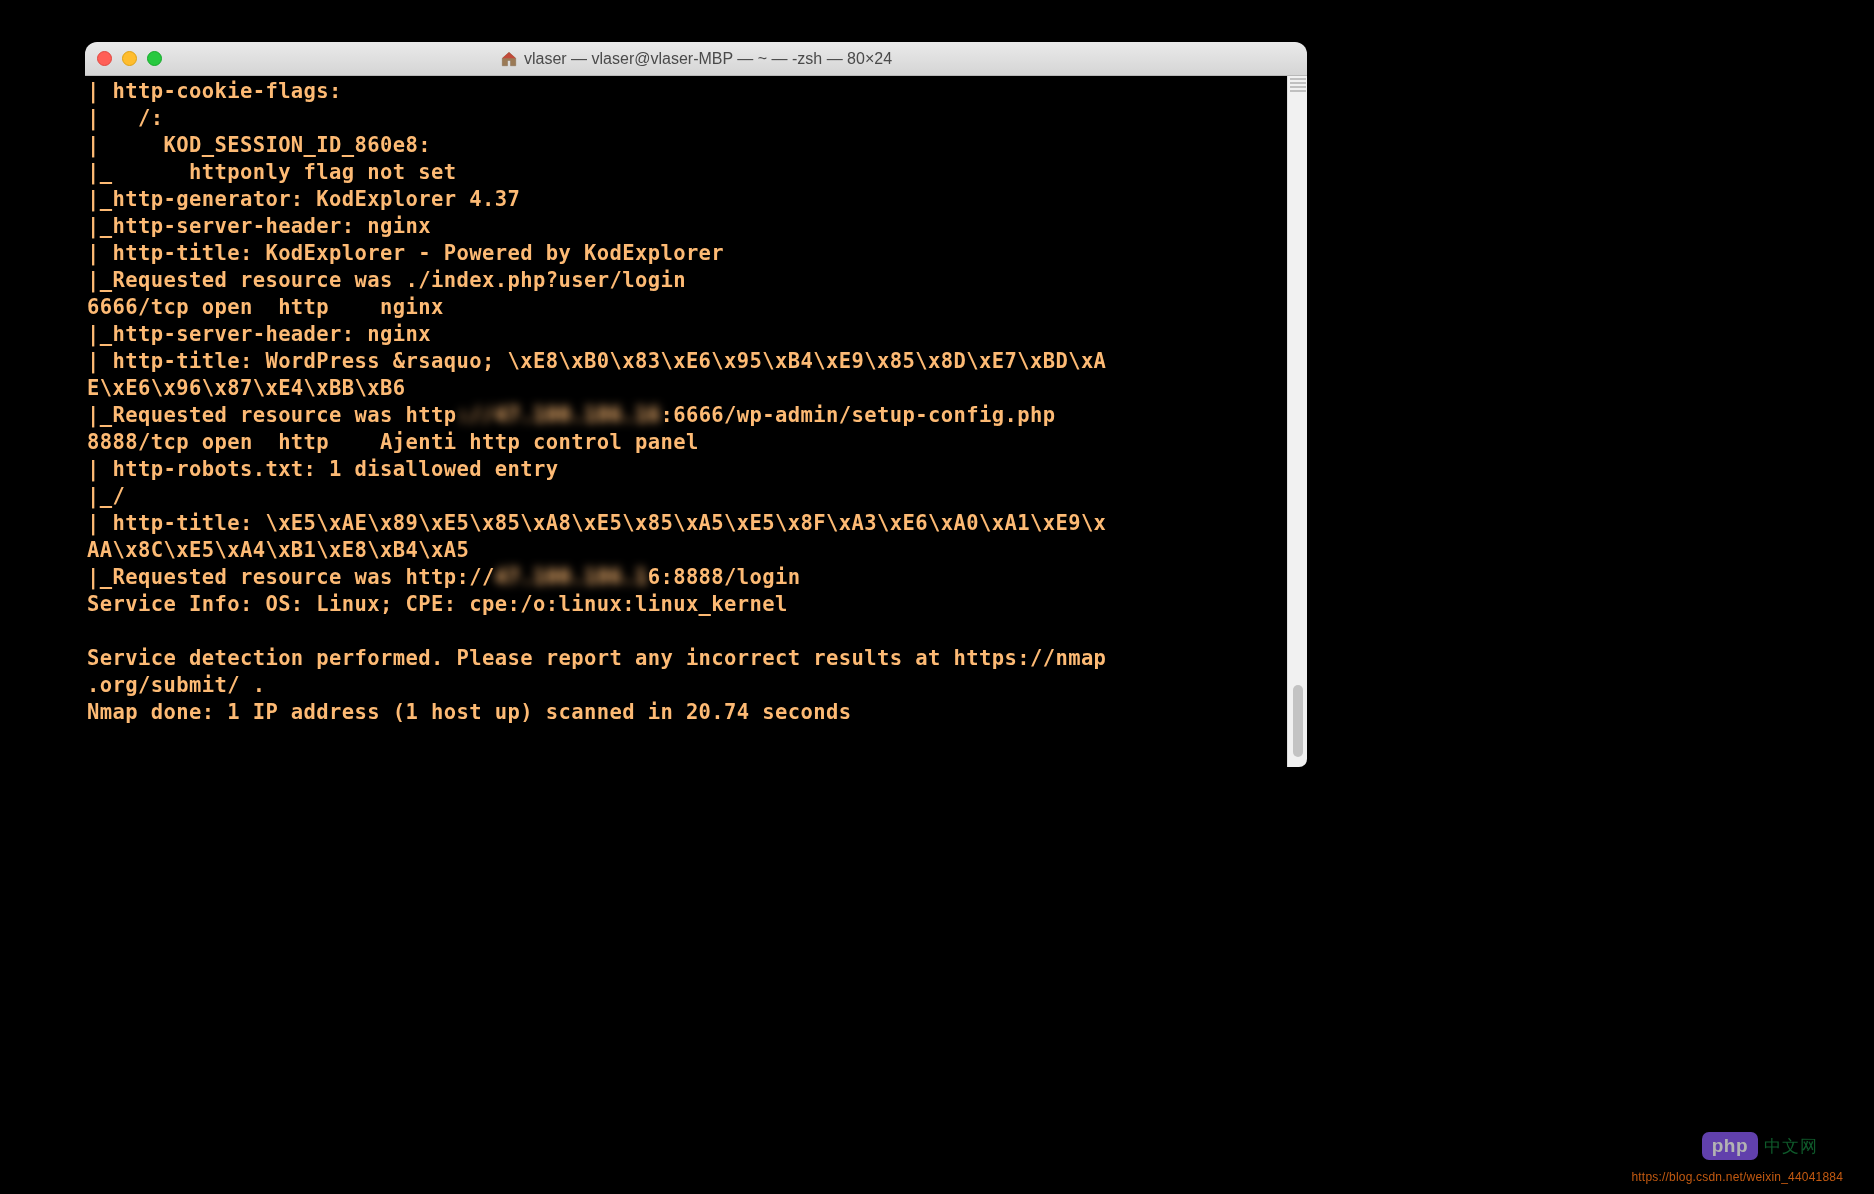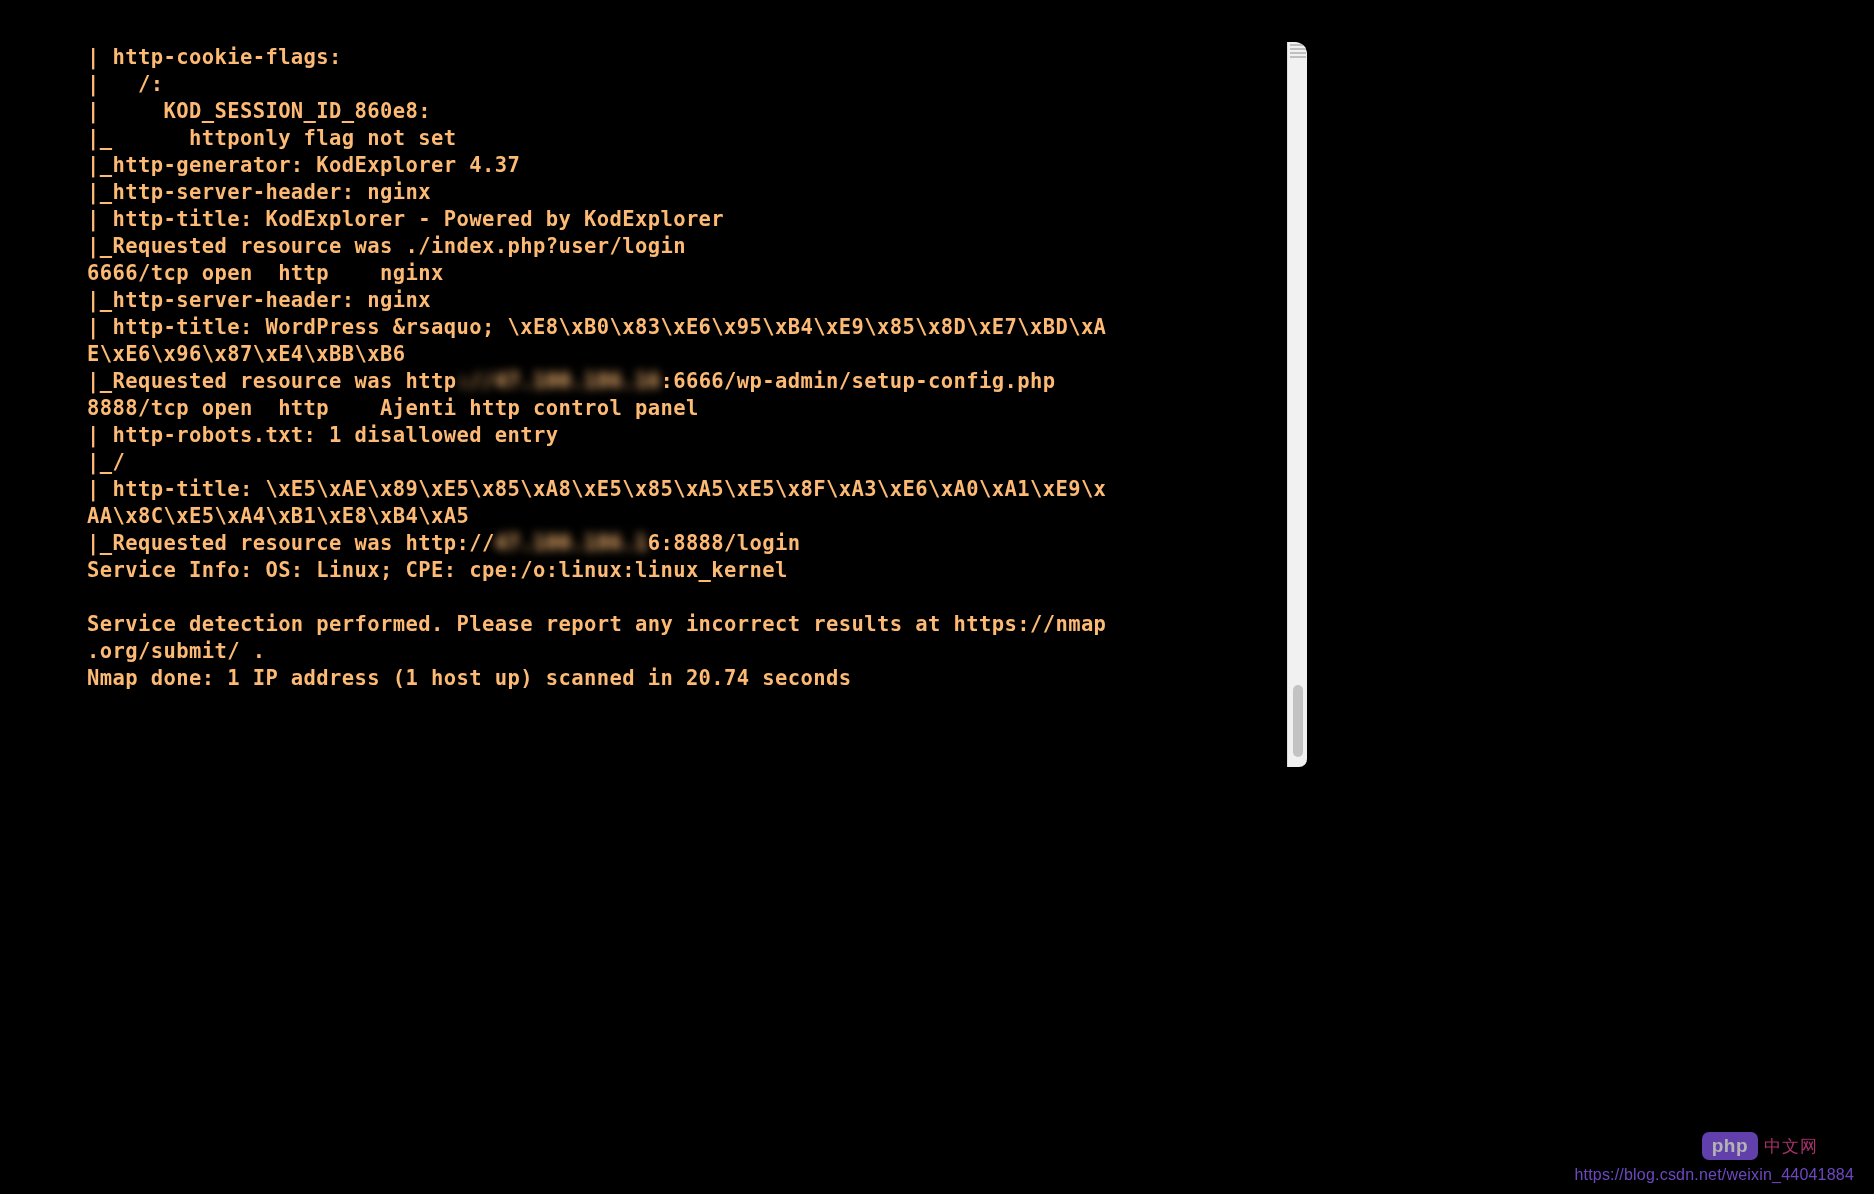--- a/index.html
+++ b/index.html
@@ -102,38 +102,54 @@
     font-family: Arial, sans-serif;
     font-weight: bold;
     font-size: 19px;
     padding: 3px 10px 3px 10px;
     border-radius: 7px;
     letter-spacing: 0.5px;
   }
   .php-cn {
     font-family: Arial, sans-serif;
     font-size: 17px;
-    color: #ec4899;
+    color: #15803d;
     letter-spacing: 1px;
   }
   .csdn-link {
     position: absolute;
-    right: 20px;
+    right: 31px;
     bottom: 10px;
     font-family: Arial, sans-serif;
-    font-size: 16px;
-    color: #8b5cf6;
+    font-size: 12px;
+    color: #f97316;
     opacity: .78;
     letter-spacing: .2px;
   }
 </style>
 </head>
 <body>
 
 <div class="terminal-window">
+  <div class="titlebar">
+    <div class="traffic-lights">
+      <div class="tl red"></div>
+      <div class="tl yellow"></div>
+      <div class="tl green"></div>
+    </div>
+    <div class="title-center">
+      <span class="home-icon">
+        <svg width="18" height="18" viewBox="0 0 24 24">
+            <path d="M3 11 L12 3 L21 11 L21 21 L14 21 L14 14 L10 14 L10 21 L3 21 Z" fill="#9b7a56" stroke="#7a5c3e" stroke-width="0.5"></path>
+            <path d="M3 11 L12 3 L21 11" fill="#c24a3a"></path>
+          </svg>
+      </span>
+      <span>vlaser — vlaser@vlaser-MBP — ~ — -zsh — 80×24</span>
+    </div>
+  </div>
 
   <div class="term-body">
     <div class="term-content" id="term-content"><div class="output-line">| http-cookie-flags:</div><div class="output-line">|   /:</div><div class="output-line">|     KOD_SESSION_ID_860e8:</div><div class="output-line">|_      httponly flag not set</div><div class="output-line">|_http-generator: KodExplorer 4.37</div><div class="output-line">|_http-server-header: nginx</div><div class="output-line">| http-title: KodExplorer - Powered by KodExplorer</div><div class="output-line">|_Requested resource was ./index.php?user/login</div><div class="output-line">6666/tcp open  http    nginx</div><div class="output-line">|_http-server-header: nginx</div><div class="output-line">| http-title: WordPress &amp;rsaquo; \xE8\xB0\x83\xE6\x95\xB4\xE9\x85\x8D\xE7\xBD\xA</div><div class="output-line">E\xE6\x96\x87\xE4\xBB\xB6</div><div class="output-line"><span>|_Requested resource was http</span><span class="blurred">://47.100.186.16</span><span>:6666/wp-admin/setup-config.php</span></div><div class="output-line">8888/tcp open  http    Ajenti http control panel</div><div class="output-line">| http-robots.txt: 1 disallowed entry</div><div class="output-line">|_/</div><div class="output-line">| http-title: \xE5\xAE\x89\xE5\x85\xA8\xE5\x85\xA5\xE5\x8F\xA3\xE6\xA0\xA1\xE9\x</div><div class="output-line">AA\x8C\xE5\xA4\xB1\xE8\xB4\xA5</div><div class="output-line"><span>|_Requested resource was http://</span><span class="blurred">47.100.186.1</span><span>6:8888/login</span></div><div class="output-line">Service Info: OS: Linux; CPE: cpe:/o:linux:linux_kernel</div><div class="output-line">&nbsp;</div><div class="output-line">Service detection performed. Please report any incorrect results at https://nmap</div><div class="output-line">.org/submit/ .</div><div class="output-line">Nmap done: 1 IP address (1 host up) scanned in 20.74 seconds</div></div>
     <div class="scrollbar-track">
       <div class="scroll-hatch"></div>
       <div class="scrollbar-thumb"></div>
     </div>
   </div>
 </div>
 

